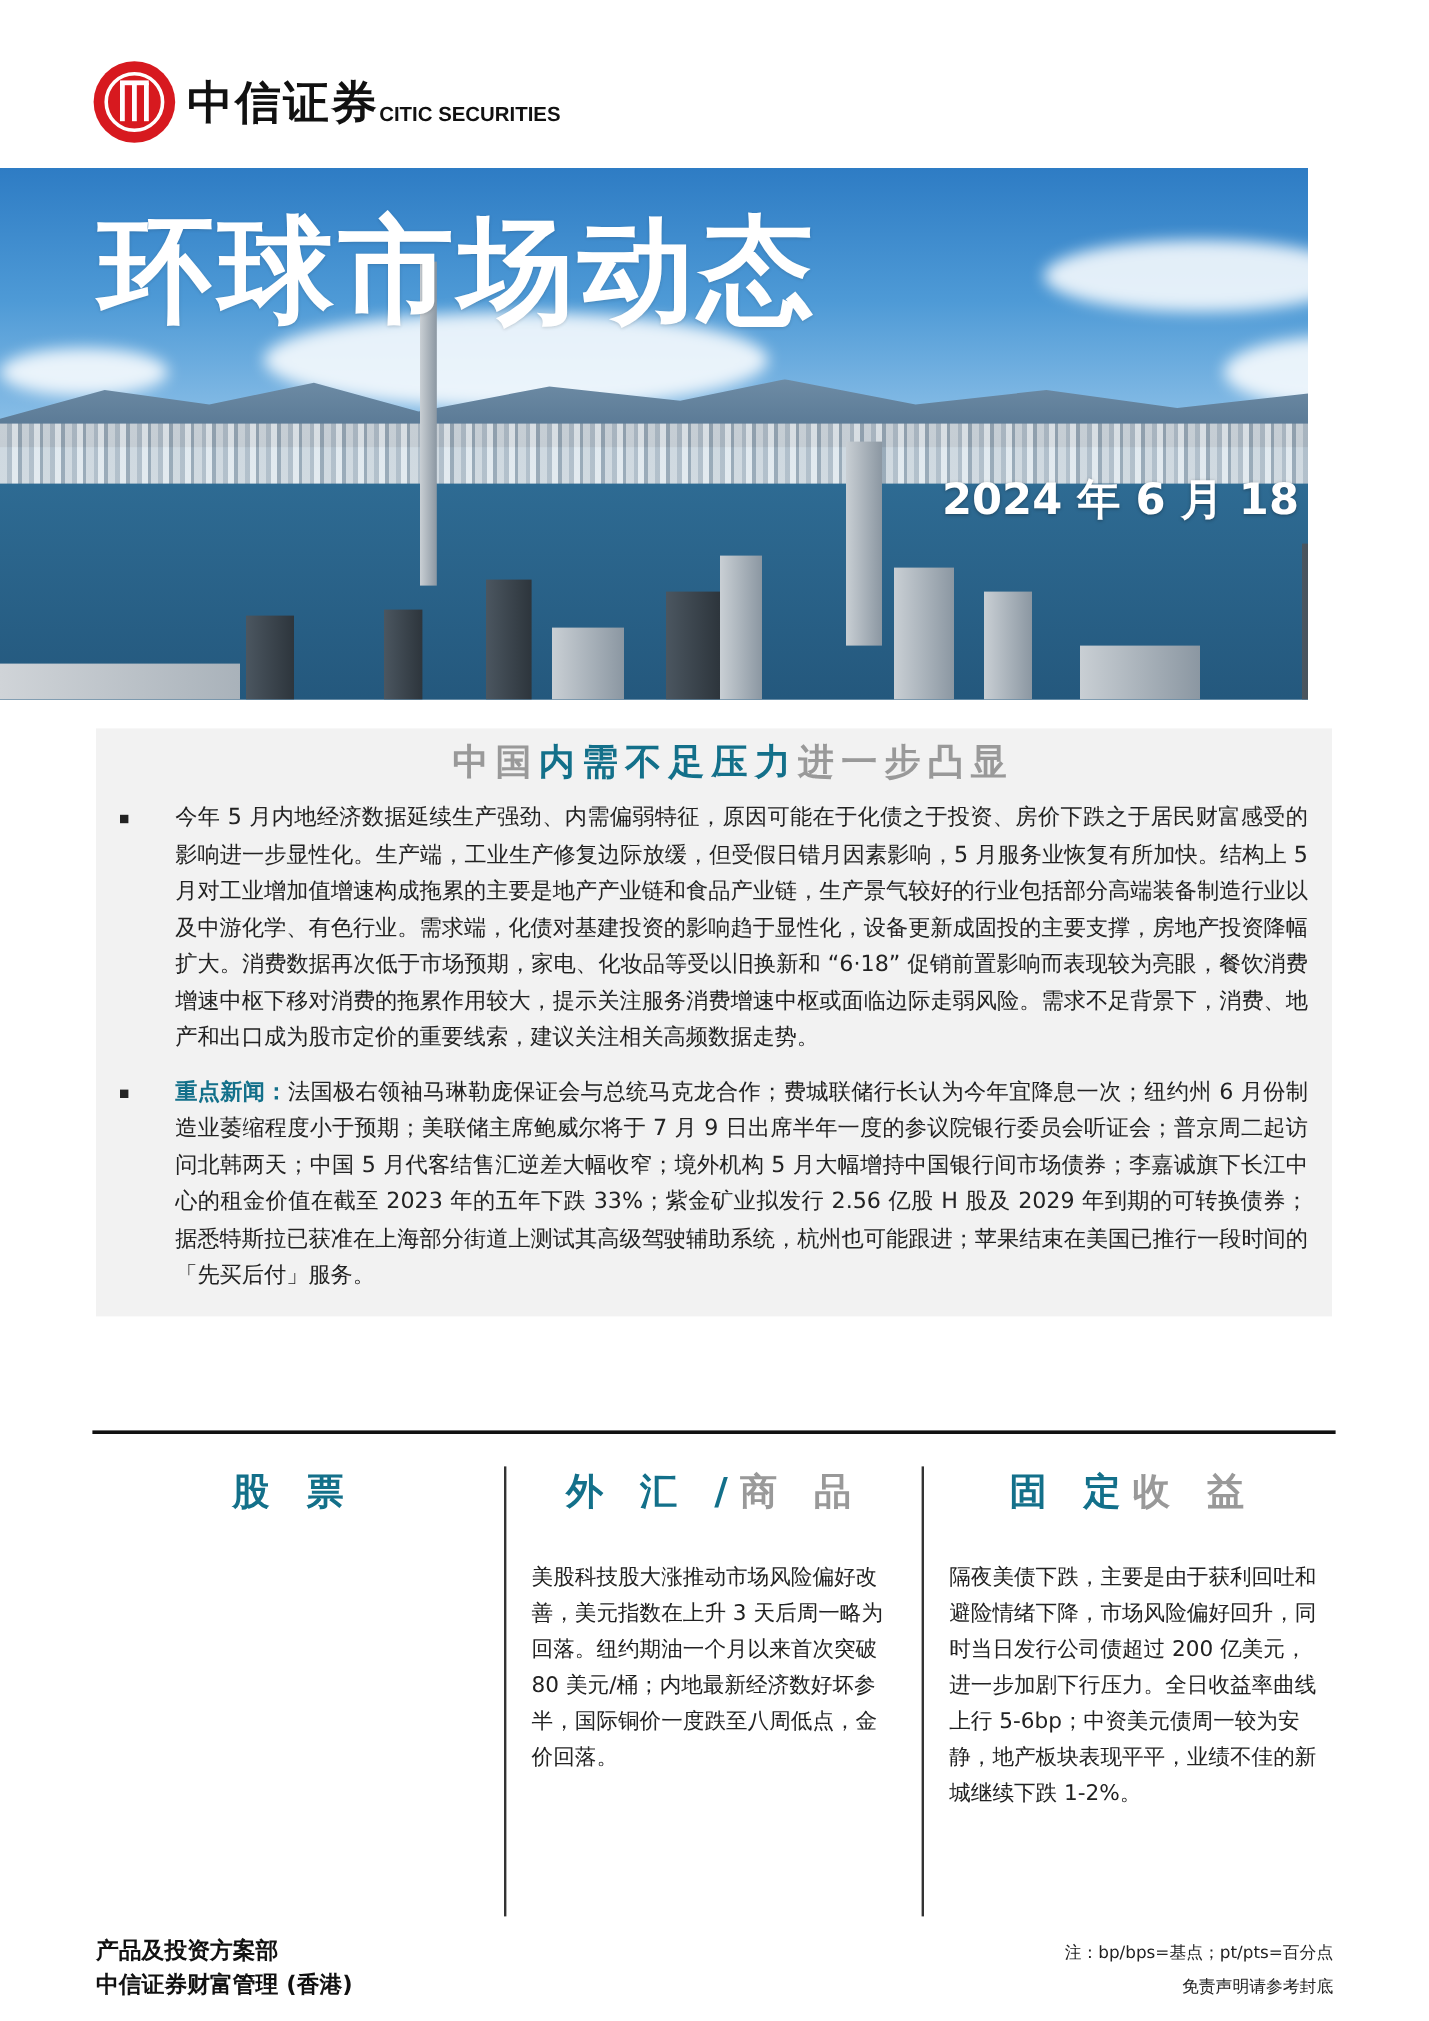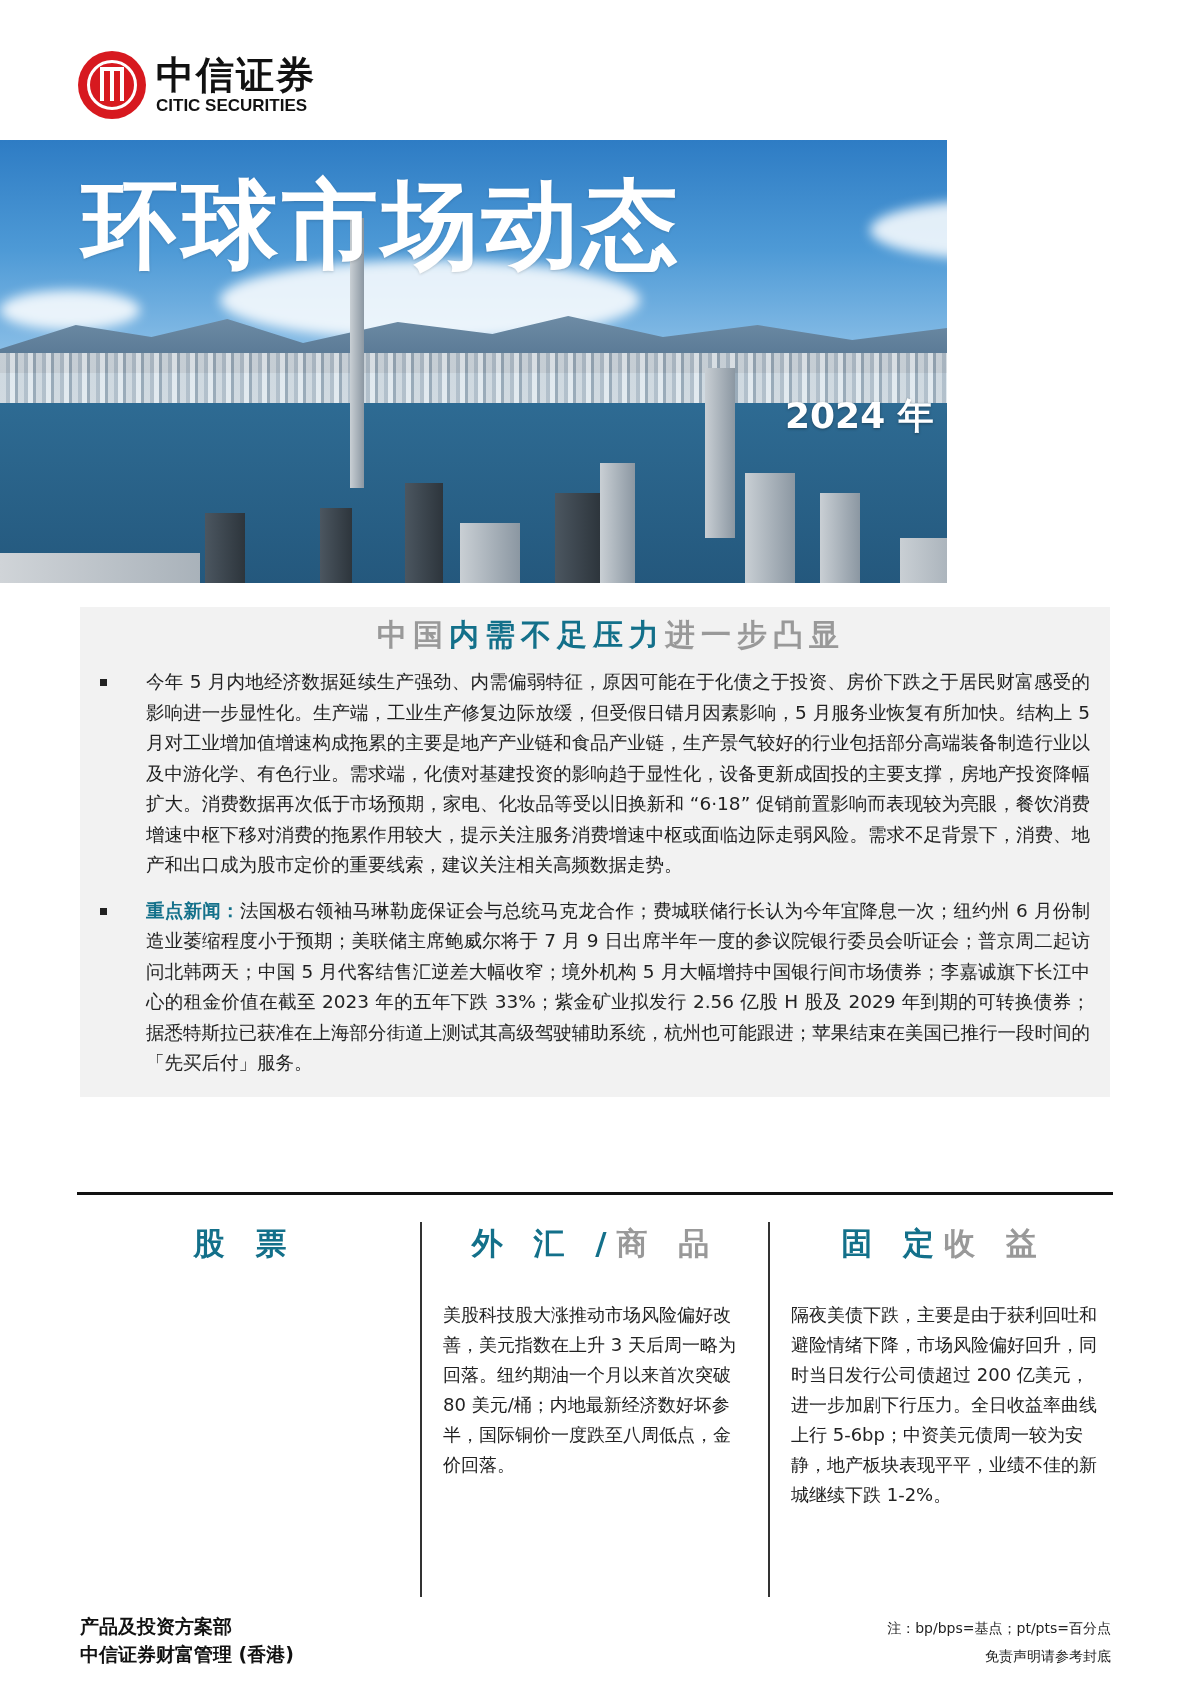--- a/index.html
+++ b/index.html
@@ -2,25 +2,25 @@
 <html><head>
 <meta charset="utf-8">
 <style>
   html, body { margin:0; padding:0; }
   body { width:1191px; height:1684px; position:relative; background:#fff; font-family:"DejaVu Sans","Liberation Sans",sans-serif; color:#1a1a1a; overflow:hidden; }
   .logo { position:absolute; left:78px; top:50px; height:70px; display:flex; align-items:center; }
   .logo-mark { width:68px; height:68px; border-radius:50%; background:#d7191f; position:relative; }
   .logo-mark .inner { position:absolute; left:9px; top:9px; width:50px; height:50px; border-radius:50%; border:3px solid #fff; box-sizing:border-box; }
   .logo-mark .bar { position:absolute; background:#fff; width:4px; top:18px; height:32px; }
   .logo-mark .cap { position:absolute; background:#fff; height:4px; top:16px; left:22px; width:24px; }
-  .logo-text { margin-left:10px; display:flex; flex-direction:column; }
+  .logo-text { margin-left:10px; display:flex; flex-direction:row;align-items:flex-end; }
   .logo-cn { font-size:38px; font-weight:bold; letter-spacing:2px; color:#111; line-height:42px; font-family:"DejaVu Serif","Liberation Serif",serif; }
   .logo-en { font-size:17px; font-weight:bold; color:#111; letter-spacing:0px; line-height:20px; font-family:"Liberation Sans",sans-serif; }
 
-  .hero { position:absolute; left:0; top:140px; width:947px; height:443px; overflow:hidden;
+  .hero { position:absolute; left:0; top:140px; width:1090px; height:443px; overflow:hidden;
     background: linear-gradient(180deg,#2e7cc4 0%,#4e9ad6 25%,#8ec1e8 50%,#a9cbe2 62%,#5d8fb4 70%,#2f6a93 80%,#2b5f84 100%); }
   .cloud { position:absolute; background:rgba(255,255,255,0.85); border-radius:50%; filter:blur(6px); }
   .mountains { position:absolute; left:0; bottom:210px; width:100%; height:60px; background:linear-gradient(180deg,#6f8da6,#52728f); clip-path:polygon(0 60%,8% 20%,16% 40%,24% 10%,32% 50%,42% 15%,52% 35%,60% 5%,70% 40%,80% 20%,90% 45%,100% 25%,100% 100%,0 100%); }
   .citystrip { position:absolute; left:0; bottom:175px; width:100%; height:55px; background:repeating-linear-gradient(90deg,#d9dde0 0 6px,#b6bfc7 6px 10px,#eef0f1 10px 15px,#9aa7b2 15px 18px); opacity:.85; }
   .harbor { position:absolute; left:0; bottom:0; width:100%; height:180px; background:linear-gradient(180deg,#2e6b93,#24587d); }
   .tower { position:absolute; bottom:0; background:linear-gradient(90deg,#c9cfd4,#8b97a2); }
   .tower.dark { background:linear-gradient(90deg,#4b5660,#2d353c); }
   .hero-title { position:absolute; left:82px; top:22px; font-size:96px; font-weight:bold; color:#fff; letter-spacing:4px; text-shadow:0 1px 3px rgba(0,0,0,0.15); white-space:nowrap; }
   .hero-date { position:absolute; left:785px; top:252px; font-size:36px; font-weight:bold; color:#fff; white-space:nowrap; text-shadow:0 1px 3px rgba(0,0,0,0.35); }
 

